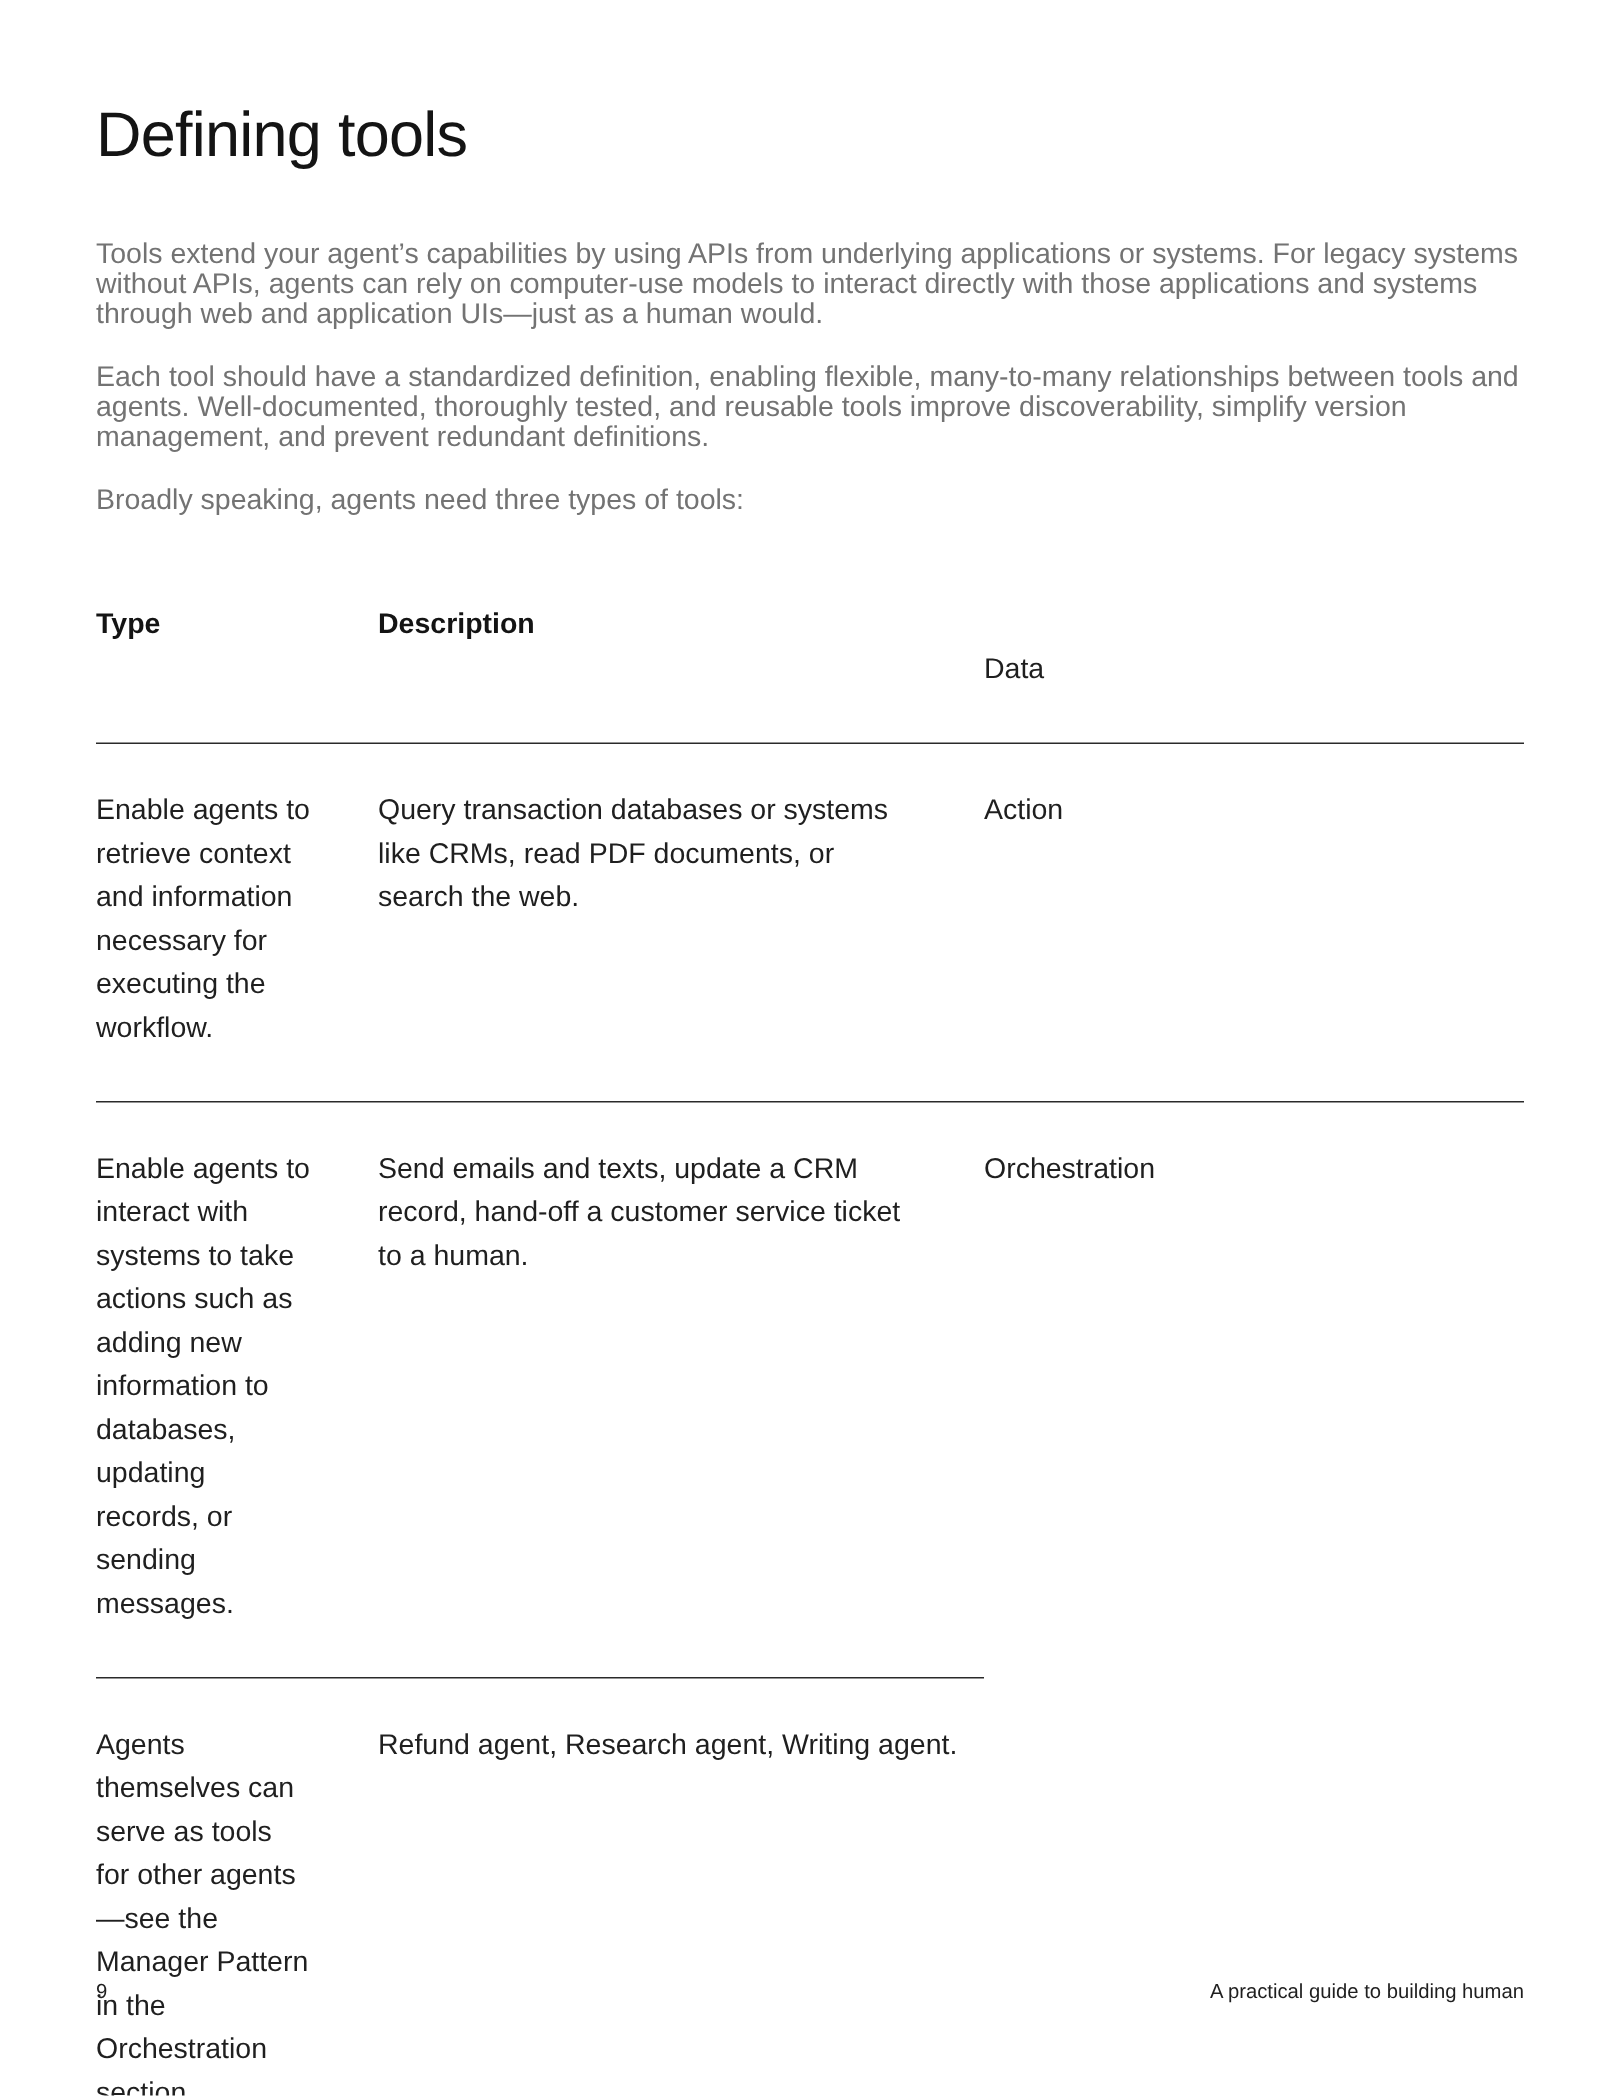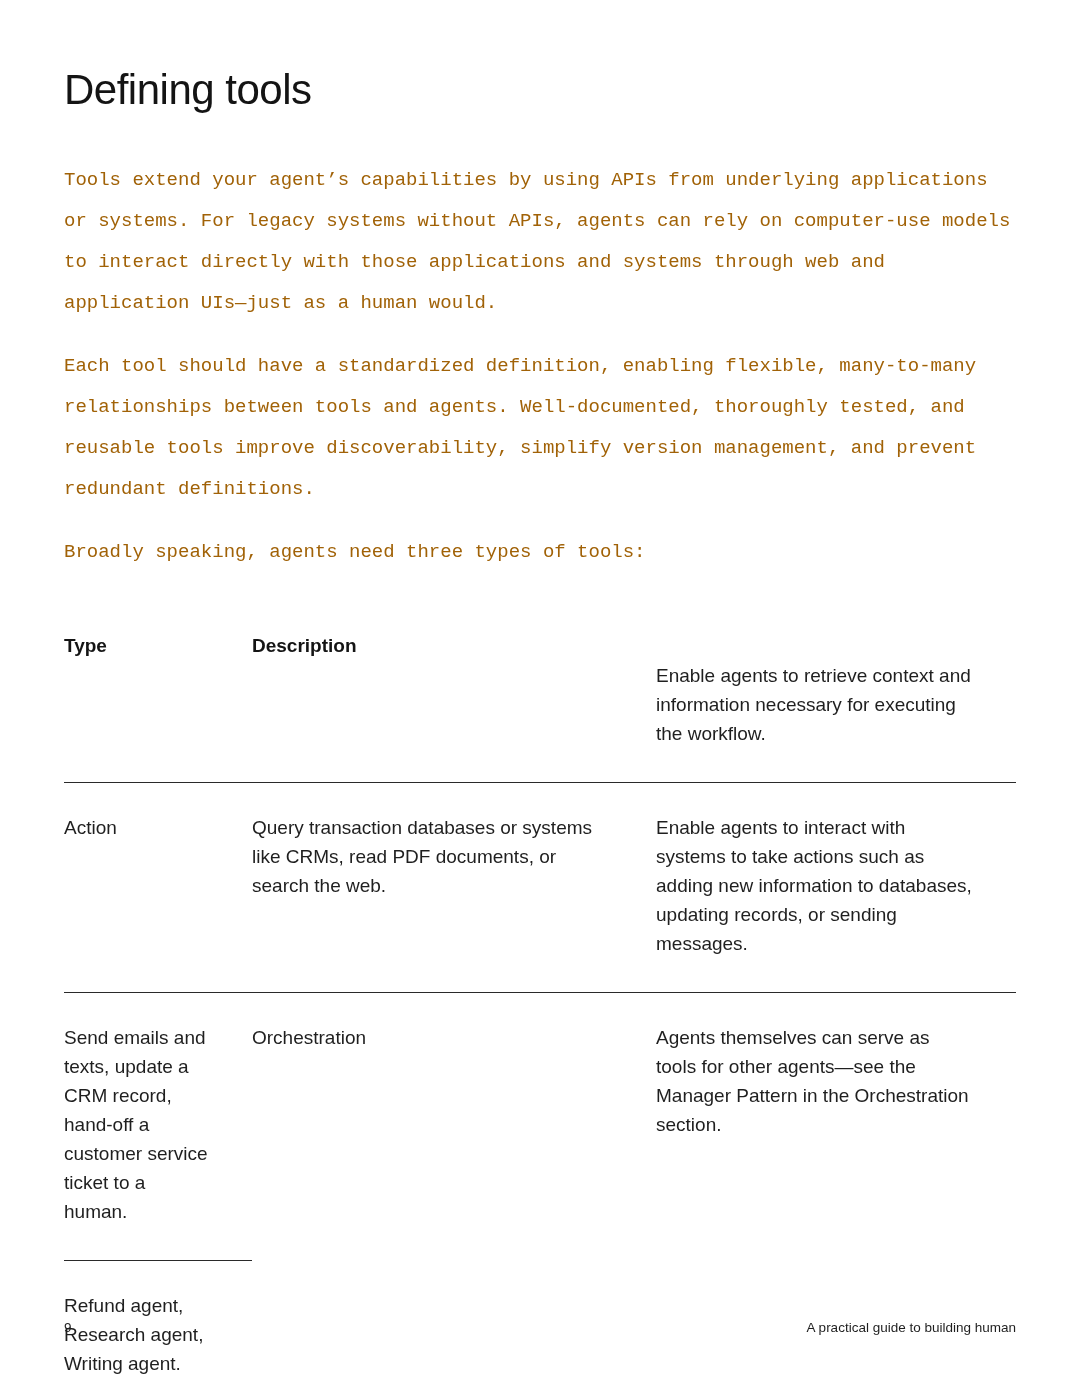--- a/index.html
+++ b/index.html
@@ -23,25 +23,24 @@
     font-weight: 500;
     letter-spacing: -0.5px;
     color: #141414;
     margin-top: 2px;
   }
   .body-copy {
     margin-top: 46px;
   }
   .body-copy p {
     font-size: 19px;
-    line-height: 41px;
-    color: #a16207;
+    line-height: 20px;
+    color: #737373;
     margin-bottom: 22px;
     max-width: 952px;
-    font-family: Liberation Mono, monospace;
   }
   .tools-table {
     margin-top: 58px;
     display: grid;
     grid-template-columns: 188px 404px 1fr;
     width: 952px;
   }
   .tools-table .cell {
     font-size: 19px;
     line-height: 29px;
@@ -85,24 +84,25 @@
     <p>Tools extend your agent’s capabilities by using APIs from underlying applications or systems. For legacy systems without APIs, agents can rely on computer-use models to interact directly with those applications and systems through web and application UIs—just as a human would.</p>
     <p>Each tool should have a standardized definition, enabling flexible, many-to-many relationships between tools and agents. Well-documented, thoroughly tested, and reusable tools improve discoverability, simplify version management, and prevent redundant definitions.</p>
     <p>Broadly speaking, agents need three types of tools:</p>
   </div>
 
   <div class="tools-table">
 
     <div class="cell head">Type</div>
     <div class="cell head">Description</div>
 
+    <div class="cell row-cell row-sep">Data</div>
     <div class="cell row-cell row-sep">Enable agents to retrieve context and information necessary for executing the workflow.</div>
+    <div class="cell row-cell row-sep">Query transaction databases or systems like CRMs, read PDF documents, or search the web.</div>
+
     <div class="cell row-cell row-sep">Action</div>
-
-    <div class="cell row-cell row-sep">Query transaction databases or systems like CRMs, read PDF documents, or search the web.</div>
     <div class="cell row-cell row-sep">Enable agents to interact with systems to take actions such as adding new information to databases, updating records, or sending messages.</div>
     <div class="cell row-cell row-sep">Send emails and texts, update a CRM record, hand-off a customer service ticket to a human.</div>
 
     <div class="cell row-cell">Orchestration</div>
     <div class="cell row-cell">Agents themselves can serve as tools for other agents—see the Manager Pattern in the Orchestration section.</div>
     <div class="cell row-cell">Refund agent, Research agent, Writing agent.</div>
   </div>
 
   <div class="footer">
     <span>9</span>

